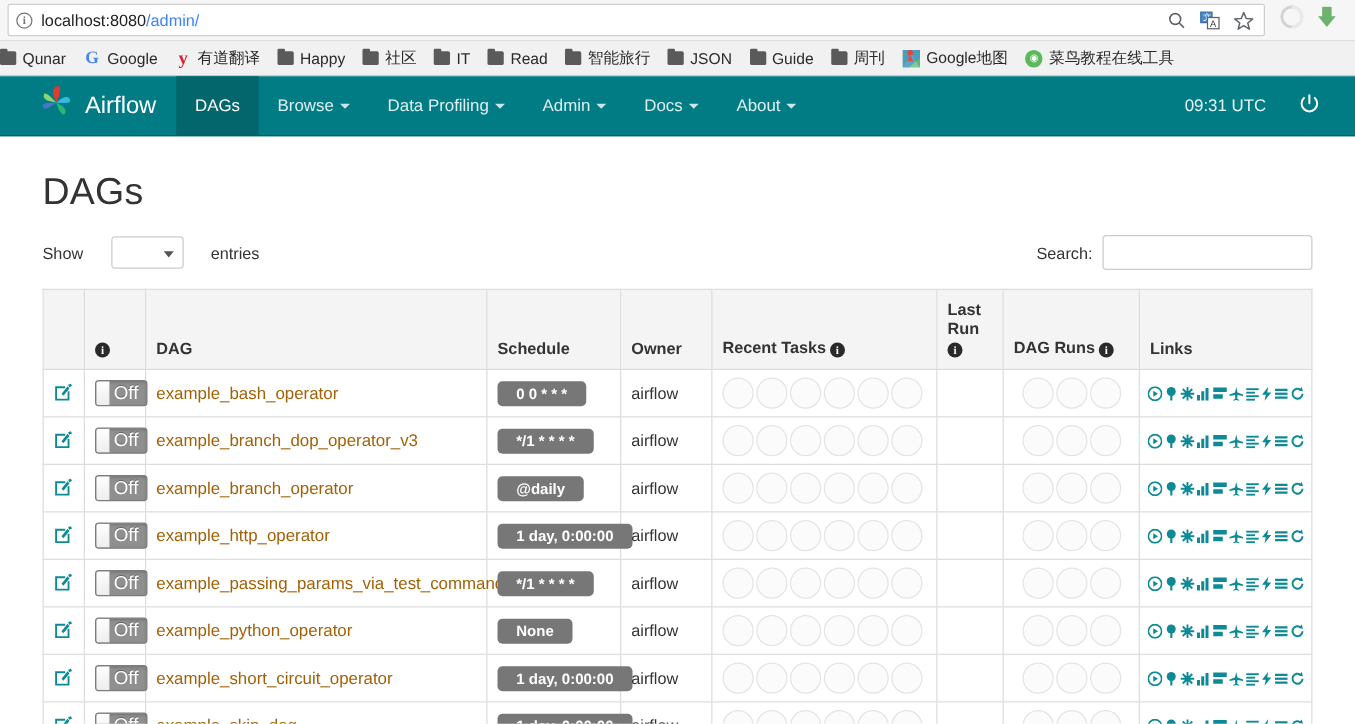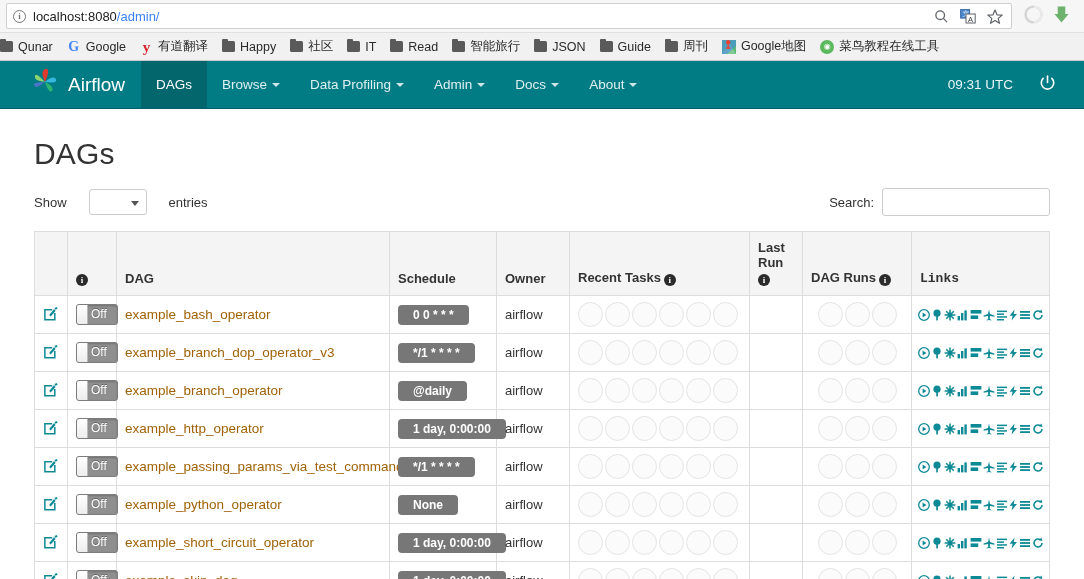--- a/index.html
+++ b/index.html
@@ -257,21 +257,21 @@
   .c-pause      { width: 49px; }
   .c-dag        { width: 273px; }
   .c-sched      { width: 107px; }
   .c-owner      { width: 73px; }
   .c-recent     { width: 180px; }
   .c-lastrun    { width: 53px; }
   .c-dagruns    { width: 109px; }
   .c-links      { width: 138px; }
 
   th.th-center { text-align: center; }
-  th.th-links  { text-align: center; font-family: Liberation Mono, monospace; }
+  th.th-links  { text-align: center; }
 
   .info-dot {
     display: inline-block;
     width: 12px; height: 12px;
     border-radius: 50%;
     background: #2a2a2a;
     color: #ffffff;
     font-family: "Liberation Serif", serif;
     font-size: 9px;
     font-weight: bold;
@@ -299,21 +299,21 @@
     left: 0; top: 0;
     width: 11px; height: 19px;
     background: linear-gradient(#ffffff, #ededed);
     border-right: 1px solid #b9b9b9;
     border-radius: 2px 0 0 2px;
   }
   .toggle .lbl {
     position: absolute;
     left: 14px; top: 0;
     height: 19px; line-height: 19px;
-    font-size: 12px;
+    font-size: 15px;
     color: #ffffff;
     text-shadow: 0 -1px 0 rgba(0,0,0,.3);
   }
 
   a.dag-link {
     color: #a16207;
     text-decoration: none;
     font-size: 13.5px;
   }
 

